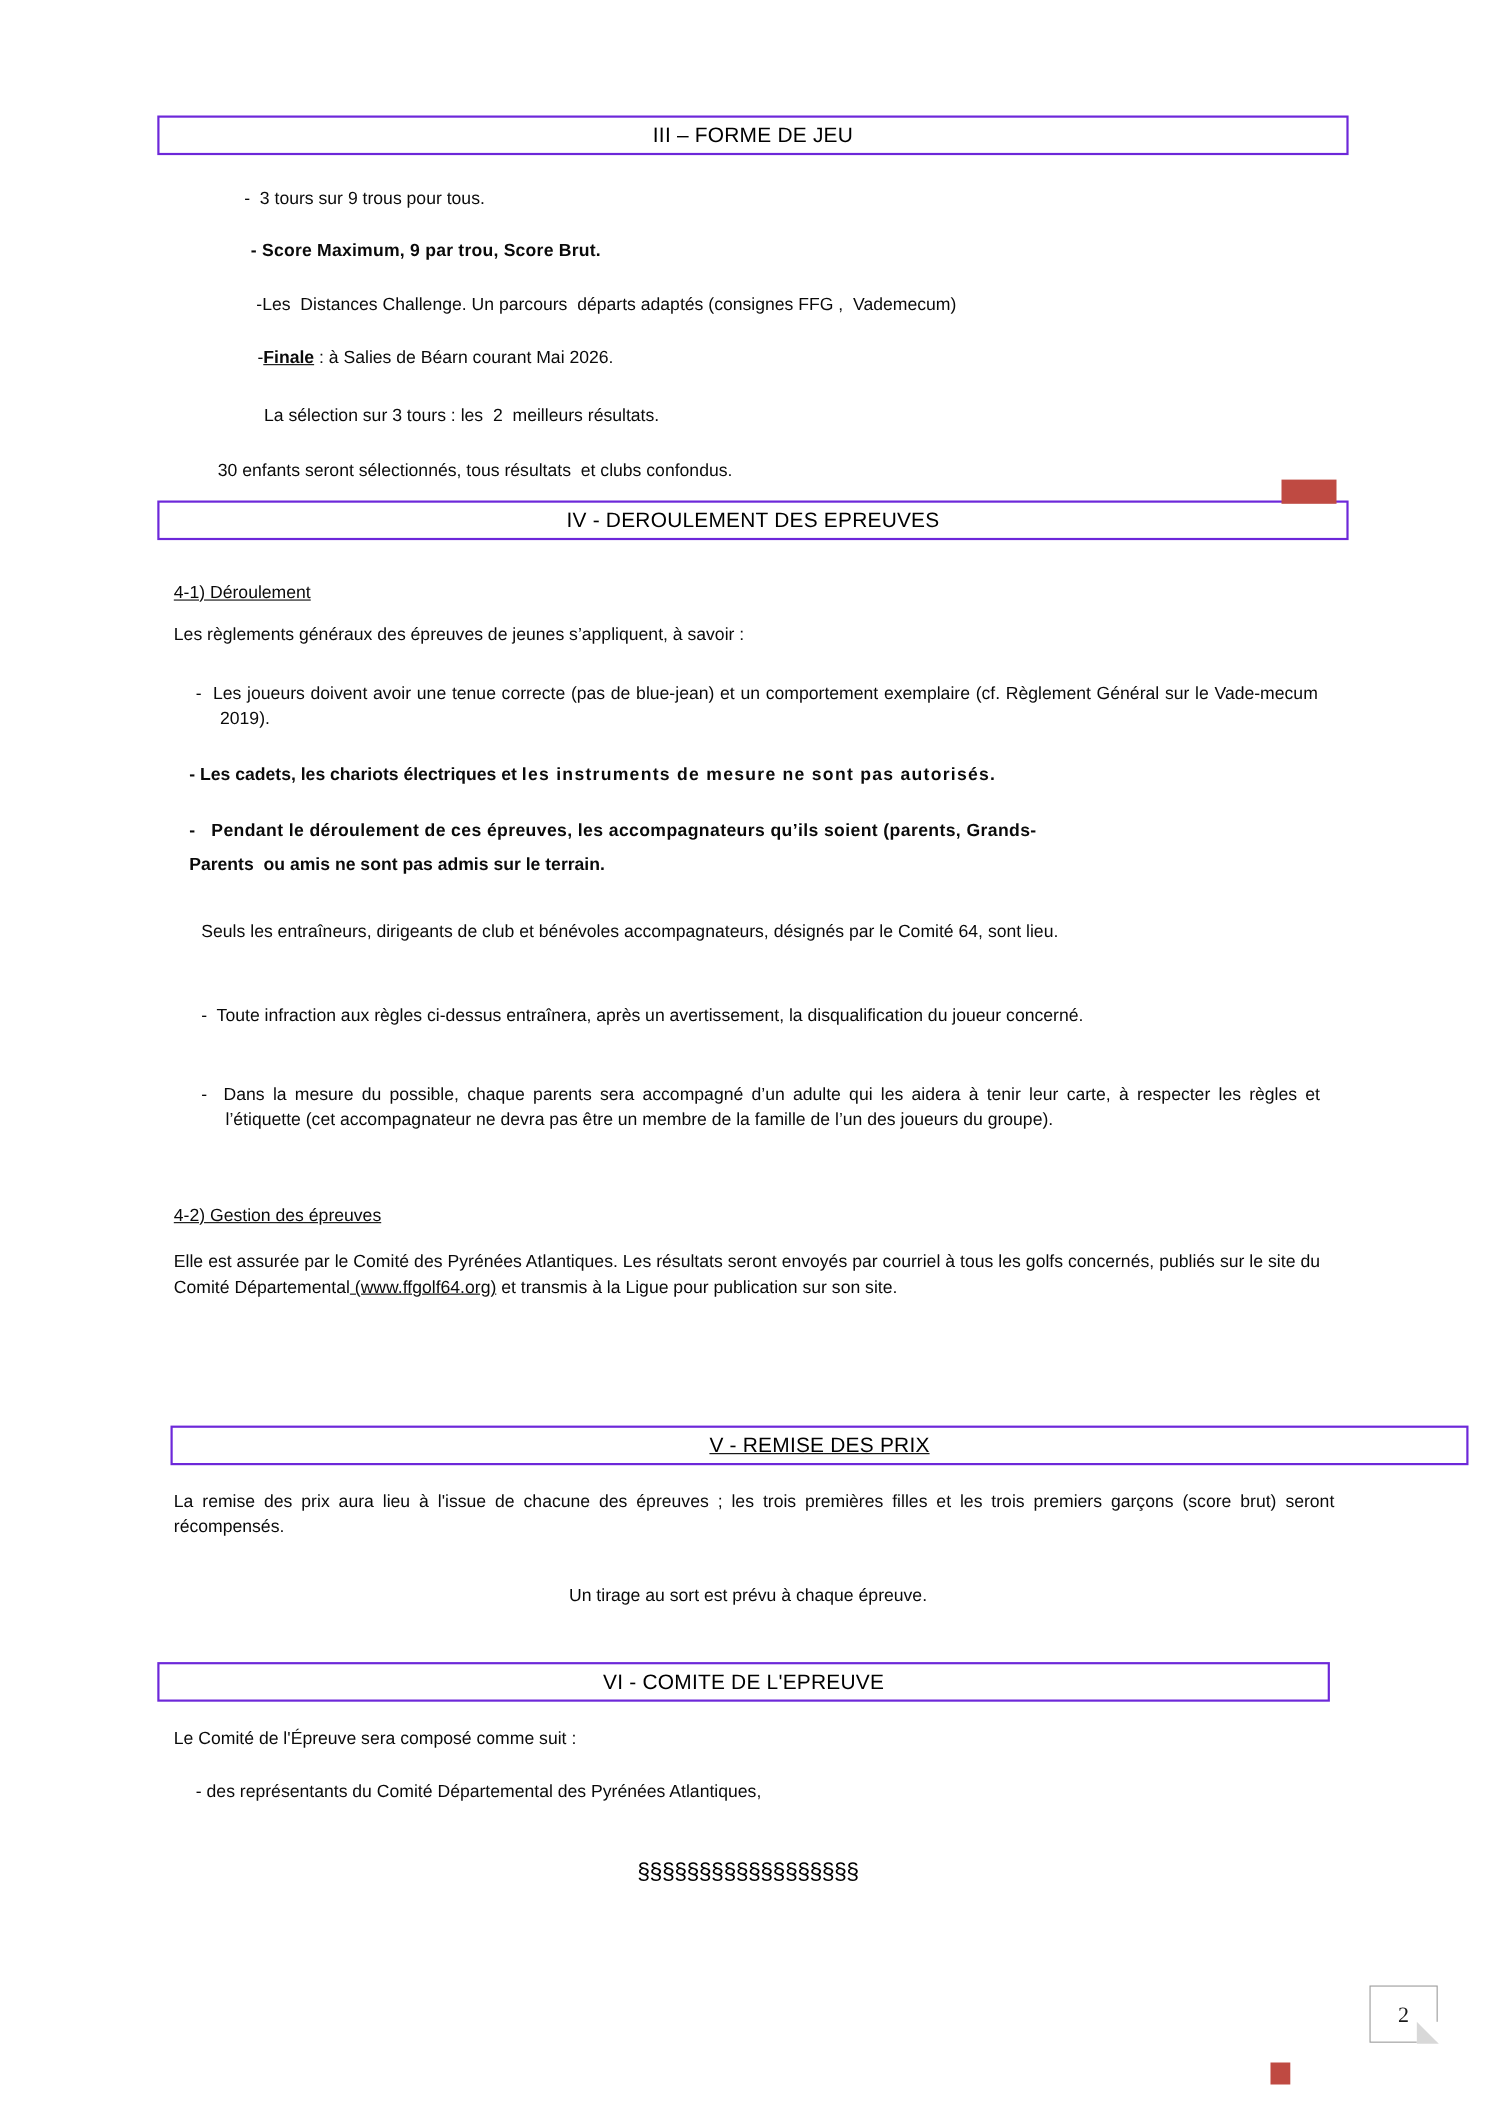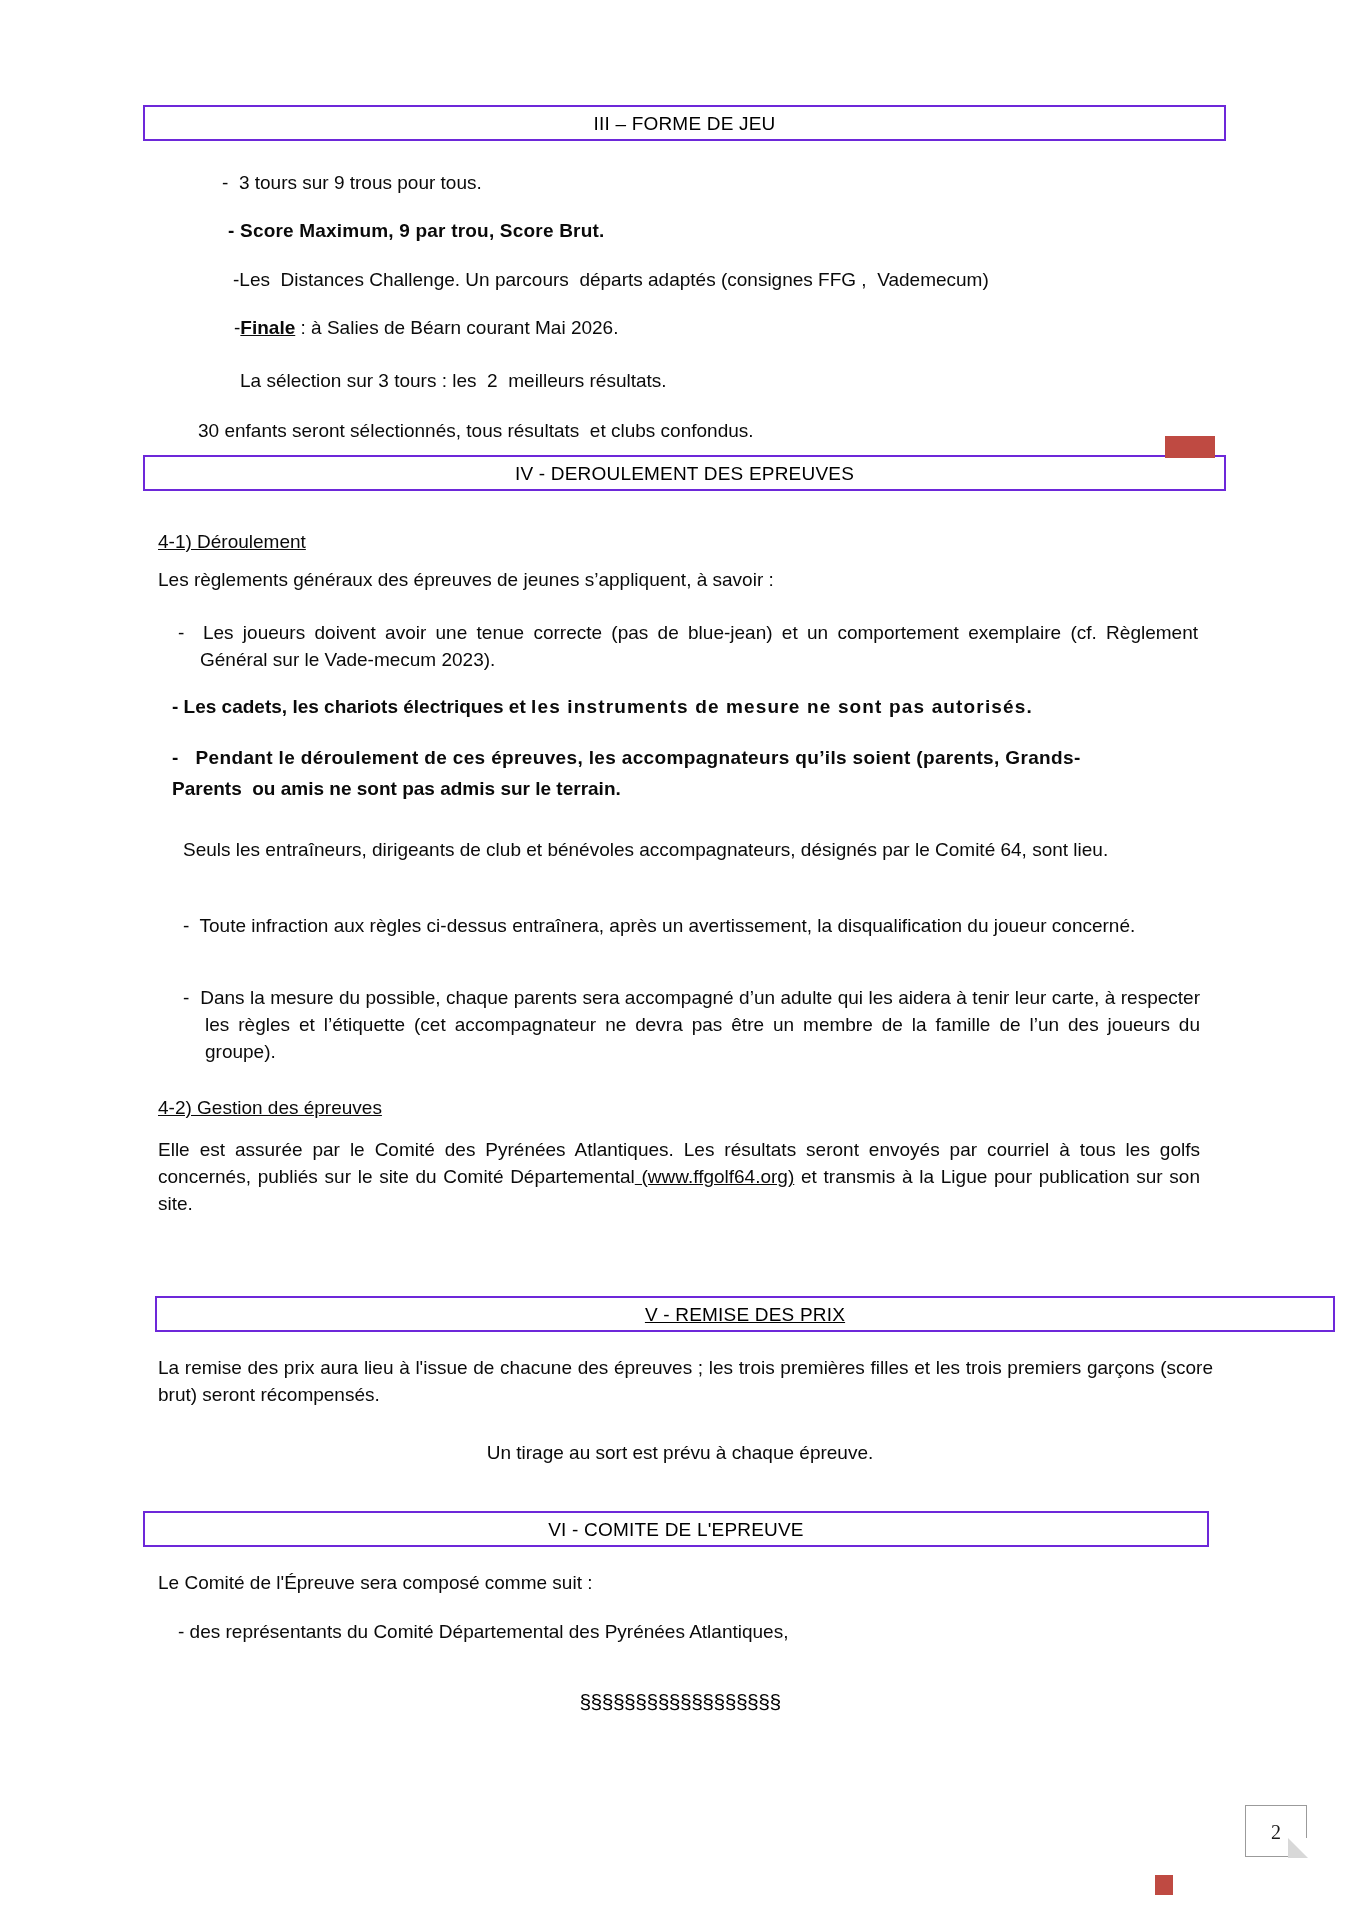--- a/index.html
+++ b/index.html
@@ -34,21 +34,21 @@
     font-size: 19px;
     letter-spacing: 0.2px;
     line-height: 34px;
     height: 36px;
     z-index: 3;
   }
 
   
   .txt {
     position: absolute;
-    font-size: 19px;
+    font-size: 16px;
     line-height: 1.42;
     color: #0a0a0a;
     box-sizing: border-box;
     white-space: pre-wrap;
   }
   .just { text-align: justify; text-align-last: left; }
   .center { text-align: center; }
   .b { font-weight: bold; }
   .u { text-decoration: underline; }
   .bullet-hang2 {
@@ -118,21 +118,21 @@
   <div class="txt" style="left:198px; top:418px; width:760px;">30 enfants seront sélectionnés, tous résultats  et clubs confondus.</div>
 
   <div class="redmark" style="left:1165px; top:436px; width:50px; height:22px;"></div>
 
   <div class="section-bar" style="left:143px; top:455px; width:1083px;">IV - DEROULEMENT DES EPREUVES</div>
 
   <div class="txt u" style="left:158px; top:529px; width:400px;">4-1) Déroulement</div>
 
   <div class="txt" style="left:158px; top:567px; width:800px;">Les règlements généraux des épreuves de jeunes s’appliquent, à savoir :</div>
 
-  <div class="txt just bullet-hang2" style="left:178px; top:620px; width:1020px;">-  Les joueurs doivent avoir une tenue correcte (pas de blue-jean) et un comportement exemplaire (cf. Règlement Général sur le Vade-mecum 2023).</div>
+  <div class="txt just bullet-hang2" style="left:178px; top:620px; width:1020px;">-  Les joueurs doivent avoir une tenue correcte (pas de blue-jean) et un comportement exemplaire (cf. Règlement Général sur le Vade-mecum 2019).</div>
 
   <div class="txt b" style="left:172px; top:694px; width:1060px;"><span>- Les cadets, les chariots électriques et </span><span class="spaced">les instruments de mesure ne sont pas autorisés.</span></div>
 
   <div class="txt b just" style="left:172px; top:745px; width:1055px;"><span class="spaced2">-   Pendant le déroulement de ces épreuves, les accompagnateurs qu’ils soient (parents, Grands</span><span>-</span></div>
 
   <div class="txt b" style="left:172px; top:776px; width:1055px;">Parents  ou amis ne sont pas admis sur le terrain.</div>
 
   <div class="txt just" style="left:183px; top:837px; width:1017px;">Seuls les entraîneurs, dirigeants de club et bénévoles accompagnateurs, désignés par le Comité 64, sont lieu.</div>
 
   <div class="txt just bullet-hang2" style="left:183px; top:913px; width:1017px;">-  Toute infraction aux règles ci-dessus entraînera, après un avertissement, la disqualification du joueur concerné.</div>

